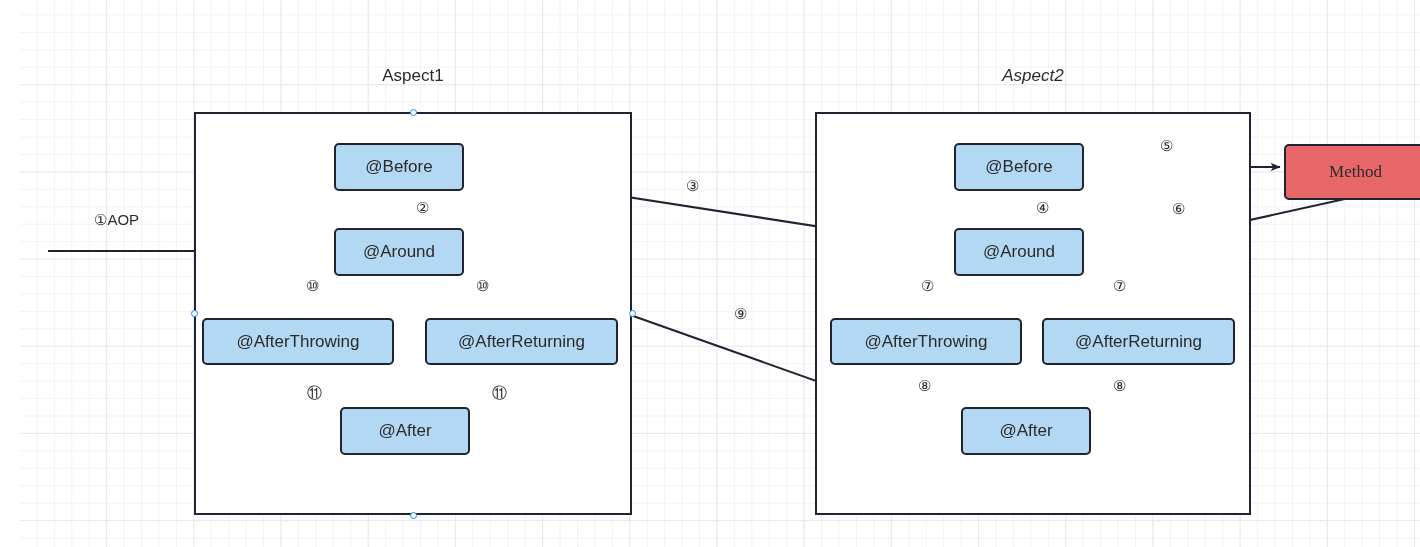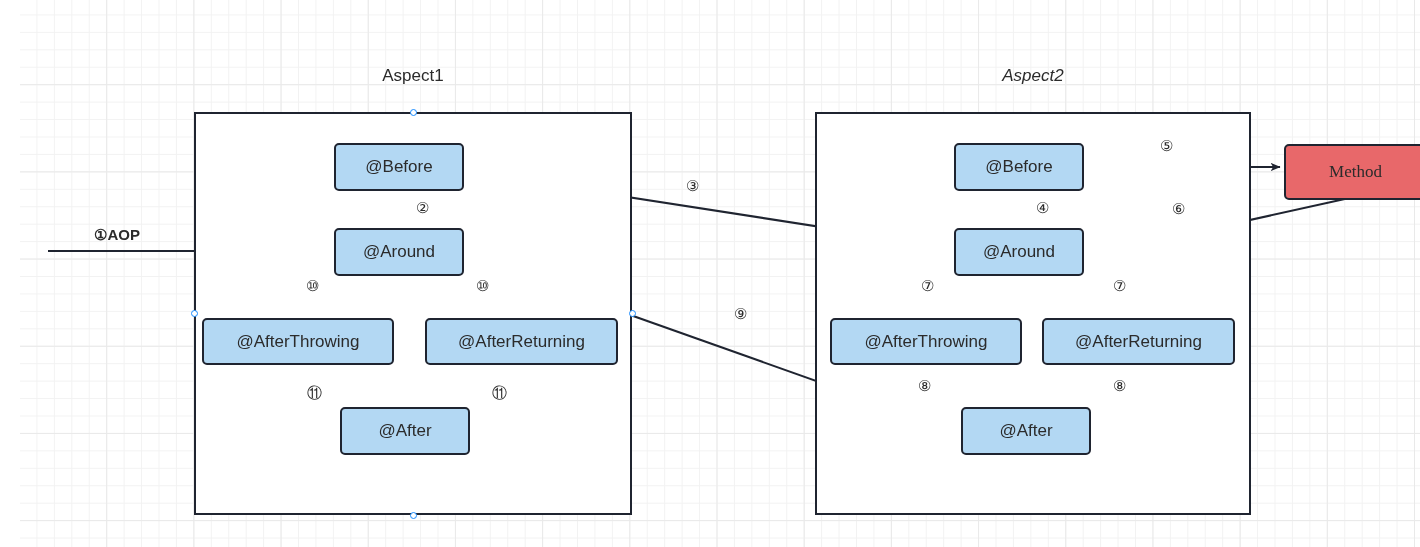--- a/index.html
+++ b/index.html
@@ -128,21 +128,21 @@
       <div class="node advice" style="left: 405px; top: 318px; width: 193px; height: 47px;">@AfterReturning</div>
       <div class="node advice" style="left: 320px; top: 407px; width: 130px; height: 48px;">@After</div>
       <div class="node advice" style="left: 934px; top: 143px; width: 130px; height: 48px;">@Before</div>
       <div class="node advice" style="left: 934px; top: 228px; width: 130px; height: 48px;">@Around</div>
       <div class="node advice" style="left: 810px; top: 318px; width: 192px; height: 47px;">@AfterThrowing</div>
       <div class="node advice" style="left: 1022px; top: 318px; width: 193px; height: 47px;">@AfterReturning</div>
       <div class="node advice" style="left: 941px; top: 407px; width: 130px; height: 48px;">@After</div>
       <div class="node method" style="left: 1264px; top: 144px; width: 143px; height: 56px; font-family: Liberation Serif, serif;">Method</div>
     </div>
   <div id="label-layer">
-      <div class="edge-label" style="left: 74px; top: 227px; font-weight: bold;">①AOP</div>
+      <div class="edge-label" style="left: 74px; top: 212px;">①AOP</div>
       <div class="edge-label" style="left: 396px; top: 200px;">②</div>
       <div class="edge-label" style="left: 666px; top: 178px;">③</div>
       <div class="edge-label" style="left: 1016px; top: 200px;">④</div>
       <div class="edge-label" style="left: 1140px; top: 138px;">⑤</div>
       <div class="edge-label" style="left: 1152px; top: 201px;">⑥</div>
       <div class="edge-label" style="left: 901px; top: 278px;">⑦</div>
       <div class="edge-label" style="left: 1093px; top: 278px;">⑦</div>
       <div class="edge-label" style="left: 898px; top: 378px;">⑧</div>
       <div class="edge-label" style="left: 1093px; top: 378px;">⑧</div>
       <div class="edge-label" style="left: 714px; top: 306px;">⑨</div>

